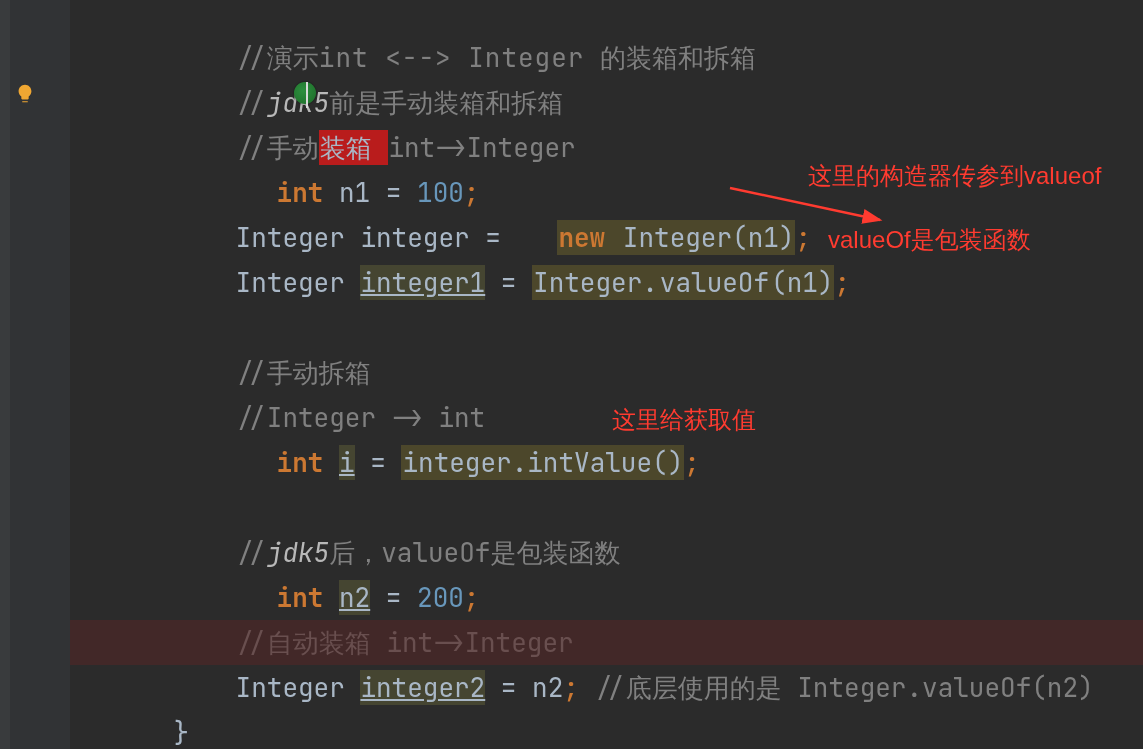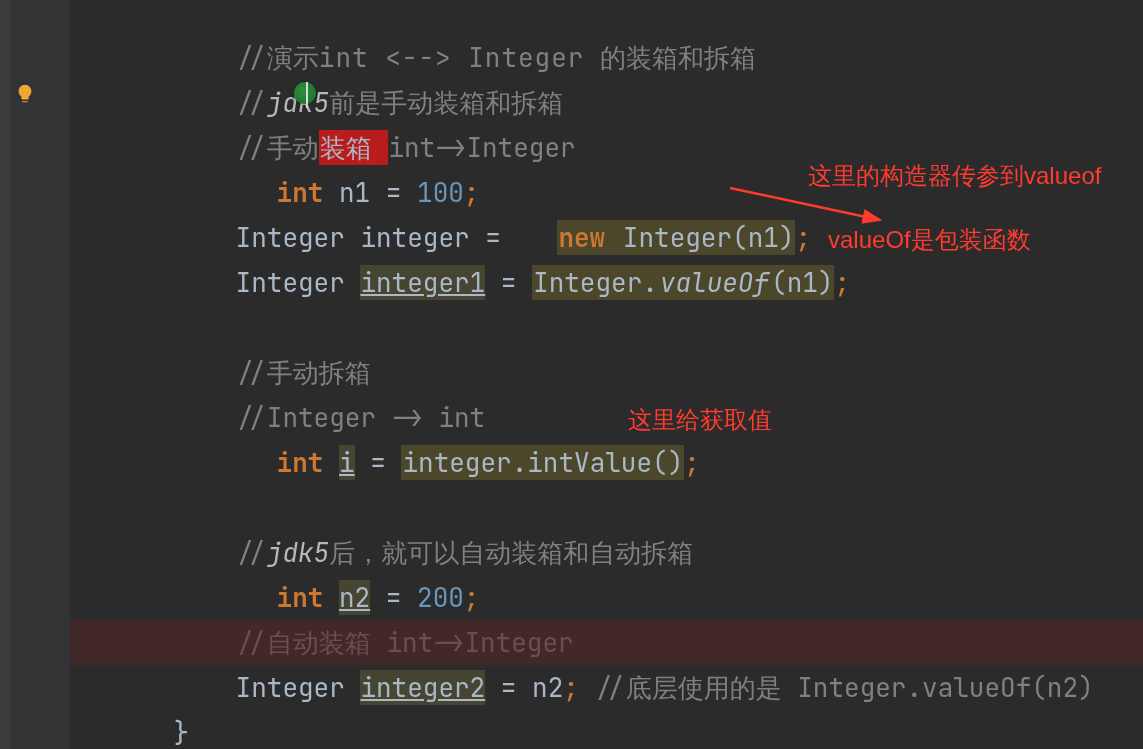--- a/index.html
+++ b/index.html
@@ -58,21 +58,21 @@
   }
   .highlight-line {
     background: rgba(85,38,38,0.55);
   }
   .c-comment   { color: #808080; }
   .c-keyword   { color: #cc7832; font-weight: bold; margin-left: 41px; }
   .c-keyword-nb{ color: #cc7832; }
   .c-ident     { color: #a9b7c6; }
   .c-number    { color: #6897bb; }
   .c-op        { color: #a9b7c6; }
-  .c-italic    { font-style: italic; color: #a9b7c6; }
+  .c-italic    { color: #a9b7c6; }
   .c-italic2   { font-style: italic; color: #b8b8b8; }
   .c-warn-bg   { background: rgba(82,76,44,0.85); padding: 0 1px; }
   .c-var-bg    { background: rgba(72,72,50,0.9); padding: 0 0; text-decoration: underline; }
   .c-sel       { background: #b91c1c; color: #a9b7c6; padding: 0 1px; }
   .ind1 { padding-left: 10px; }
   .ind2 { padding-left: 72px; }
   .annot {
     position: absolute;
     color: #ff3b30;
     font-family: "Microsoft YaHei", "SimHei", sans-serif;
@@ -149,21 +149,21 @@
       <span class="c-comment">//Integer -&gt; int</span>
     </div>
 
     <div class="line ind2">
       <span class="c-keyword">int </span><span class="c-ident c-var-bg">i</span><span class="c-op"> = </span><span class="c-ident c-warn-bg">integer.intValue()</span><span class="c-keyword-nb">;</span>
     </div>
 
     <div class="line"></div>
 
     <div class="line ind2">
-      <span class="c-comment">//</span><span class="c-comment c-italic2">jdk5</span><span class="c-comment">后，就可以自动装箱和自动拆箱</span>
+      <span class="c-comment">//</span><span class="c-comment c-italic2">jdk5</span><span class="c-comment">后，valueOf是包装函数</span>
     </div>
 
     <div class="line ind2">
       <span class="c-keyword">int </span><span class="c-ident c-var-bg">n2</span><span class="c-op"> = </span><span class="c-number">200</span><span class="c-keyword-nb">;</span>
     </div>
 
     <div class="line ind2">
       <span class="c-comment">//自动装箱 int-&gt;Integer</span>
     </div>
 
@@ -179,21 +179,21 @@
       
     </div>
 
   </div>
 
   <div class="cursor-dot" style="left:294px; top:82px;"></div>
   <div class="cursor-bar" style="left:306px; top:82px;"></div>
 
   <div class="annot" style="left:808px; top:160px;">这里的构造器传参到valueof</div>
   <div class="annot" style="left:828px; top:224px;">valueOf是包装函数</div>
-  <div class="annot" style="left:628px; top:404px;">这里给获取值</div>
+  <div class="annot" style="left:612px; top:404px;">这里给获取值</div>
 
   <svg class="arrow" style="left:720px; top:180px;" width="180" height="60">
     <defs>
       <marker id="ah" markerWidth="10" markerHeight="10" refX="7" refY="3" orient="auto">
         <path d="M0,0 L8,3 L0,6 Z" fill="#ff3b30"></path>
       </marker>
     </defs>
     <line x1="10" y1="8" x2="160" y2="40" stroke="#ff3b30" stroke-width="2.5" marker-end="url(#ah)"></line>
   </svg>
 

